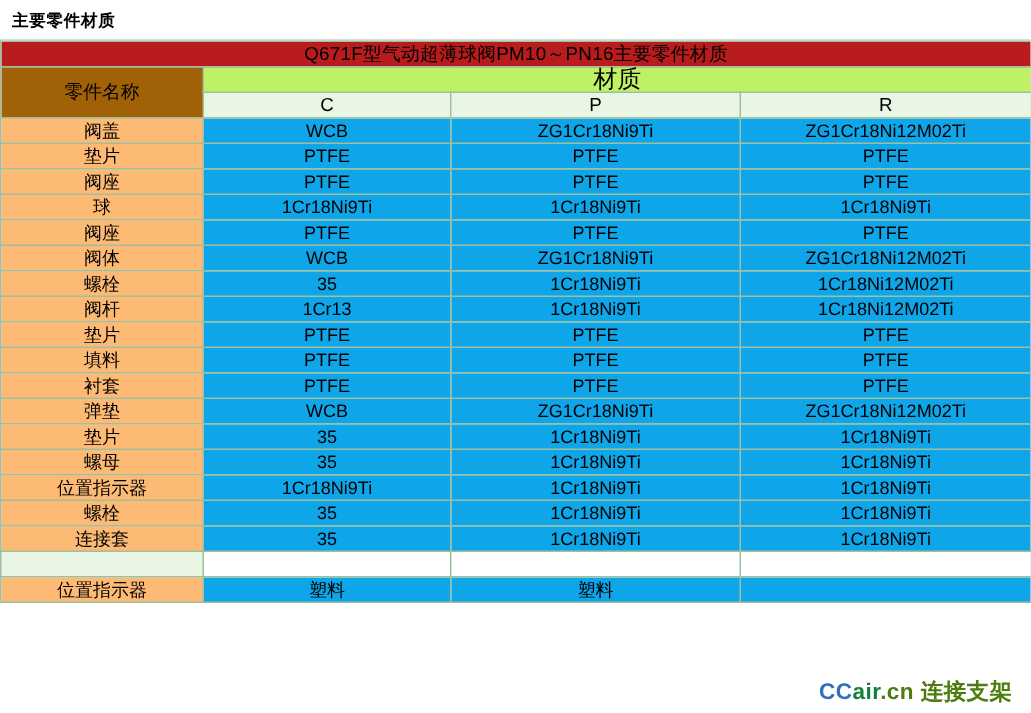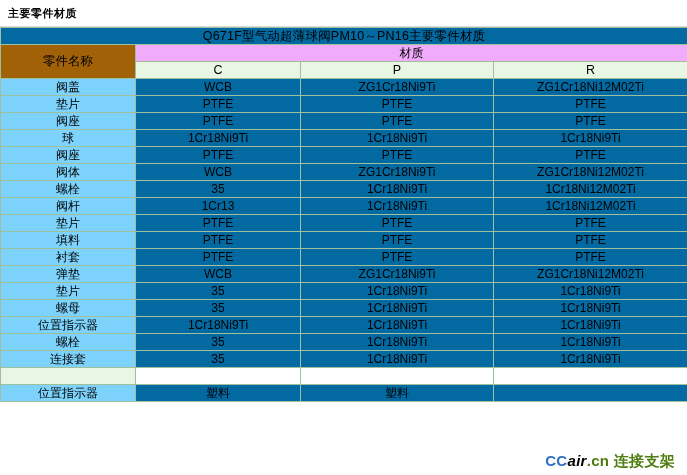--- a/index.html
+++ b/index.html
@@ -42,48 +42,48 @@
     text-align: center;
     vertical-align: middle;
     padding: 0;
     height: 16px;
     line-height: 15px;
     font-weight: normal;
     color: #000000;
   }
   .caption-cell {
     border: 1px solid #9fbf9f !important;
-    background: #0369a1;
+    background: #b91c1c;
     font-size: 12.5px;
     font-weight: bold;
     height: 27px;
     letter-spacing: 0.2px;
   }
   .hdr {
-    background: #f0abfc;
-    font-weight: bold;
-    font-size: 12px;
+    background: #bef264;
+    font-weight: bold;
+    font-size: 16px;
   }
   .hdr-name {
     background: #a16207;
     font-weight: bold;
     font-size: 12.5px;
   }
   .hdr-sub {
     background: #eaf6e4;
     font-weight: bold;
     font-size: 12.5px;
     height: 22px;
   }
   .col-name {
-    background: #7dd3fc;
+    background: #fdba74;
     font-size: 12px;
   }
   .data-cell {
-    background: #0369a1;
+    background: #0ea5e9;
     font-size: 12px;
   }
   .row-tall td {
     height: 22px;
   }
   .spacer-row td {
     height: 9px;
     border-left: 1px solid #9fbf9f;
     border-right: 1px solid #9fbf9f;
     border-top: 1px solid #9fbf9f;
@@ -97,21 +97,21 @@
     position: absolute;
     right: 12px;
     bottom: 4px;
     font-size: 15px;
     font-weight: bold;
     letter-spacing: 0.3px;
     white-space: nowrap;
   }
   .wm-cc { color: #2f6fc0; margin-left: 16px; }
   .wm-cn { color: #4d7c0f; }
-  .wm-gray { color: #000000; font-weight: bold; font-style: italic; }
+  .wm-gray { color: #15803d; font-weight: bold; }
 </style>
 </head>
 <body>
 
 <div class="page-title">主要零件材质</div>
 <div class="title-rule"></div>
 
 <div class="table-wrap">
   <table class="mat">
     <colgroup>

